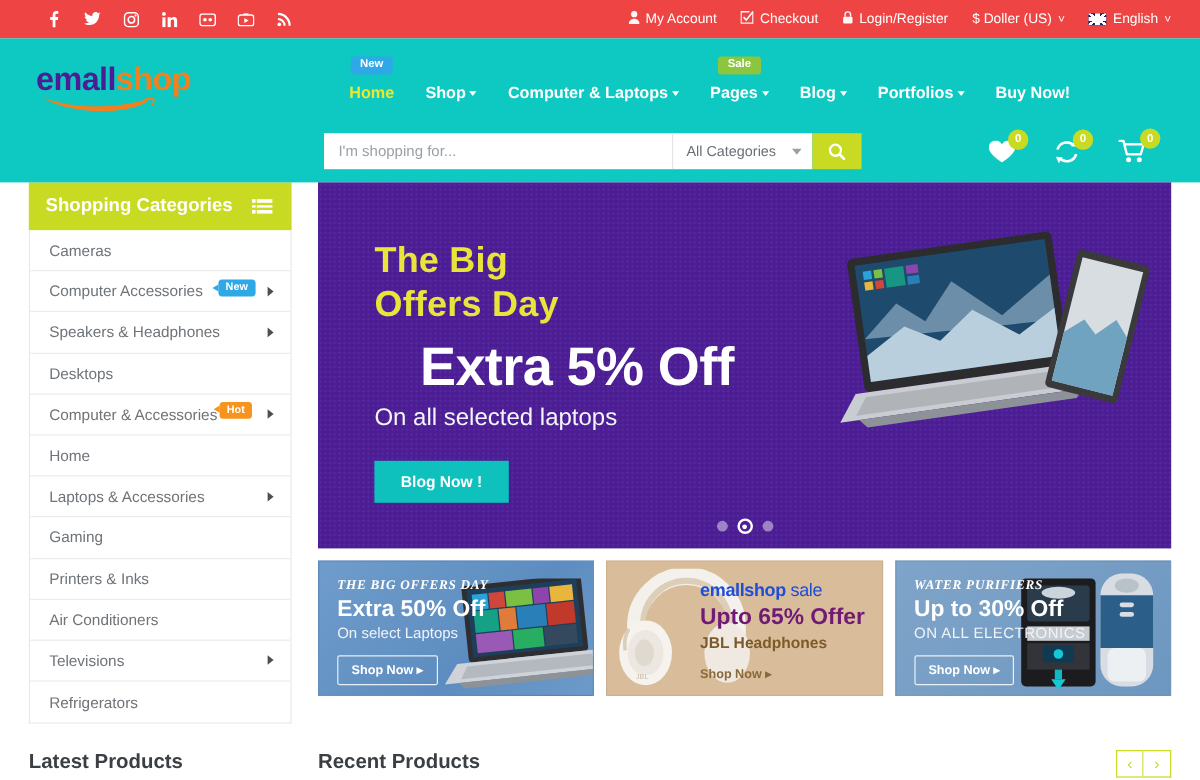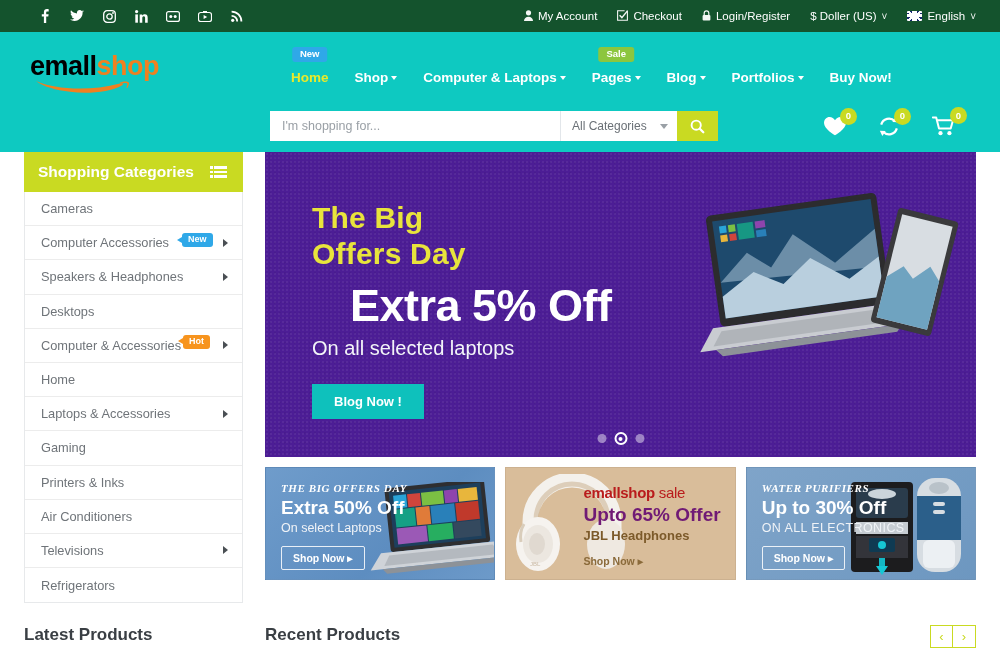--- a/index.html
+++ b/index.html
@@ -6,21 +6,21 @@
   html, body {
     width: 1000px; height: 650px;
     font-family: "Liberation Sans", sans-serif;
     background: #ffffff;
     overflow: hidden;
   }
 
   
   .topbar {
     height: 28px;
-    background: #14532d;
+    background: #ef4444;
     display: flex;
     align-items: center;
     padding: 16px 24px;
     color: #ffffff;
     font-size: 11.5px;
   }
   .social { display: flex; align-items: center; gap: 18px; margin-left: 14px; }
   .social .sic {
     width: 14px; height: 14px;
     display: flex; align-items: center; justify-content: center;
@@ -54,21 +54,21 @@
   .header {
     height: 68px;
     background: #0ec9c1;
     display: flex;
     align-items: center;
     padding: 0 24px;
     position: relative;
   }
   .logo { position: relative; width: 150px; padding-left: 6px; }
   .logo-text { font-size: 27px; font-weight: bold; letter-spacing: -0.5px; line-height: 1; }
-  .logo-a { color: #000000; }
+  .logo-a { color: #4c1d95; }
   .logo-b { color: #f08020; }
   .logo-swoosh {
     position: absolute; left: 10px; top: 26px; width: 110px; height: 14px;
     overflow: hidden;
   }
   .logo-swoosh svg { display: block; }
 
   .nav {
     display: flex; align-items: flex-end; gap: 0;
     position: absolute; left: 278px; bottom: 12px;
@@ -263,21 +263,21 @@
   .pr-sub { font-size: 12.5px; color: #f0f3f7; margin-top: 3px; }
   .pr-sub.brown { color: #7c5a2a; font-weight: bold; font-size: 13px; }
   .pr-sub.caps { font-variant: small-caps; letter-spacing: .4px; }
   .pr-btn {
     display: inline-block; margin-top: 11px;
     border: 1px solid rgba(255,255,255,.85); color: #ffffff;
     font-size: 10.5px; font-weight: bold; padding: 5px 11px;
     border-radius: 2px;
   }
   .pr-btn.plain { border: none; color: #8a6a3a; padding: 0; margin-top: 12px; }
-  .pr-logo { font-size: 15px; color: #b91c1c; letter-spacing: -.3px; }
+  .pr-logo { font-size: 15px; color: #1d4ed8; letter-spacing: -.3px; }
   .pr-logo b { font-weight: bold; }
   .pr-art { position: absolute; z-index: 1; }
 
   
   .sections { display: flex; padding: 0 24px; margin-top: 22px; align-items: flex-start; }
   .sec-left { width: 219px; flex: none; }
   .sec-right { flex: 1; padding-left: 22px; display: flex; align-items: flex-start; }
   .sec-title {
     font-size: 17px; font-weight: bold; color: #3a3f44;
     padding-bottom: 7px; display: inline-block;

